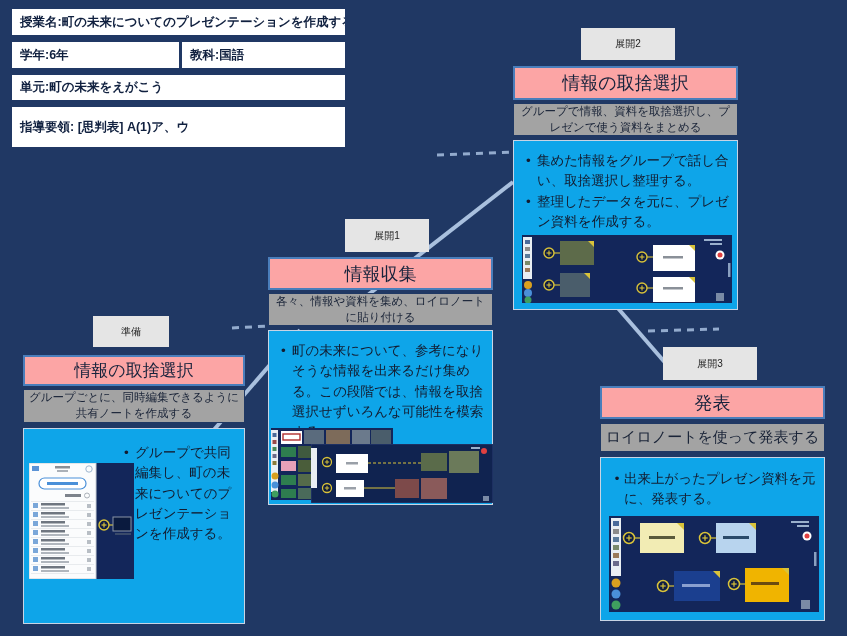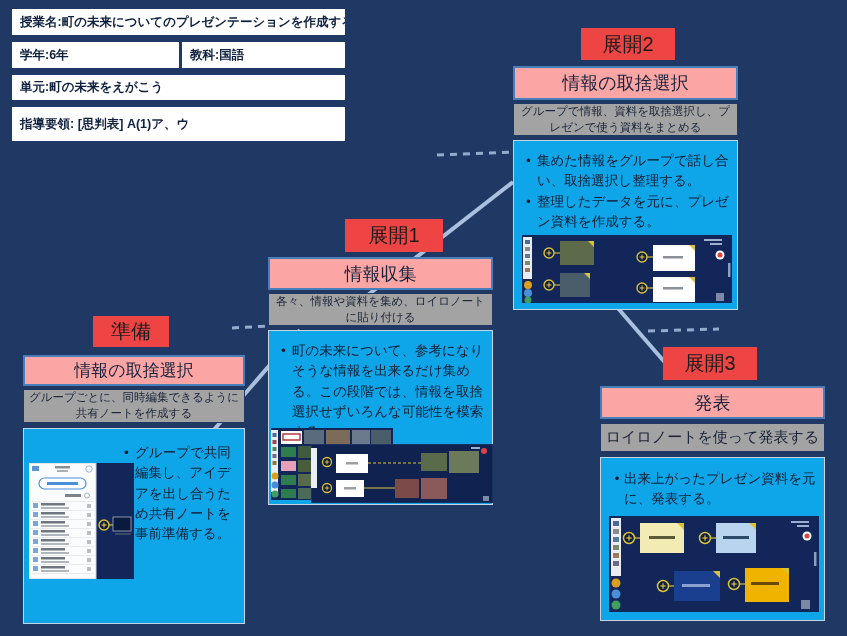--- a/index.html
+++ b/index.html
@@ -20,27 +20,27 @@
     position:absolute; z-index:3;
     background:#ffffff; color:#10203f;
     font-weight:bold; font-size:12.5px;
     display:flex; align-items:center;
     padding:0 8px; white-space:nowrap; overflow:hidden;
   }
   #info-1 { left:12px; top:9px;   width:333px; height:26px; }
   #info-2 { left:12px; top:42px;  width:167px; height:26px; }
   #info-3 { left:182px;top:42px;  width:163px; height:26px; }
   #info-4 { left:12px; top:75px;  width:333px; height:25px; }
-  #info-5 { left:12px; top:107px; width:333px; height:34px; }
+  #info-5 { left:12px; top:107px; width:333px; height:40px; }
   #info-6 { left:12px; top:140px; width:333px; height:26px; }
 
   
   .stage-label {
-    position:absolute; z-index:3; background:#ef4444; color:#1c1c1c;
-    font-size:20px; display:flex; align-items:center; justify-content:center;
+    position:absolute; z-index:3; background:#e5e5e5; color:#1c1c1c;
+    font-size:10px; display:flex; align-items:center; justify-content:center;
   }
   .stage-title {
     position:absolute; z-index:3; background:#fca5a5; color:#17233c;
     border:2px solid #4a7ebb; font-size:18px;
     display:flex; align-items:center; justify-content:center;
   }
   .stage-sub {
     position:absolute; z-index:3; background:#a3a3a3; color:#1a2438;
     border:1px solid #1f3864; font-size:11.5px; line-height:1.35;
     display:flex; align-items:center; justify-content:center; text-align:center;
@@ -54,21 +54,21 @@
   .bullet { position:relative; padding-left:13px; }
   .bullet::before { content:"•"; position:absolute; left:2px; top:0; }
 
   #junbi-label   { left:93px;  top:316px; width:76px;  height:31px; }
   #junbi-title   { left:23px;  top:355px; width:222px; height:31px; font-size:17px; }
   #junbi-sub     { left:23px;  top:389px; width:222px; height:34px; }
   #junbi-body    { left:23px;  top:428px; width:222px; height:196px; }
   #junbi-bullets { left:98px;  top:14px;  width:120px; }
   #junbi-thumb   { position:absolute; left:5px; top:34px; width:105px; height:116px; }
 
-  #tenkai1-label { left:345px; top:219px; width:98px;  height:33px; }
+  #tenkai1-label { left:345px; top:219px; width:84px;  height:33px; }
   #tenkai1-title { left:268px; top:257px; width:225px; height:33px; }
   #tenkai1-sub   { left:268px; top:293px; width:225px; height:33px; }
   #tenkai1-body  { left:268px; top:330px; width:225px; height:175px; }
   #tenkai1-bullets { left:10px; top:10px; width:206px; }
   #tenkai1-thumbA { position:absolute; left:2px;  top:97px;  width:122px; height:72px; }
   #tenkai1-thumbB { position:absolute; left:42px; top:113px; width:182px; height:59px; }
 
   #tenkai2-label { left:581px; top:28px;  width:94px;  height:32px; }
   #tenkai2-title { left:513px; top:66px;  width:225px; height:34px; }
   #tenkai2-sub   { left:513px; top:103px; width:225px; height:33px; }
@@ -103,21 +103,21 @@
   <div class="wbox" id="info-2">学年:6年</div>
   <div class="wbox" id="info-3">教科:国語</div>
   <div class="wbox" id="info-4">単元:町の未来をえがこう</div>
   <div class="wbox" id="info-5">指導要領: [思判表] A(1)ア、ウ</div>
 
   <div class="stage-label" id="junbi-label">準備</div>
   <div class="stage-title" id="junbi-title">情報の取捨選択</div>
   <div class="stage-sub" id="junbi-sub">グループごとに、同時編集できるように共有ノートを作成する</div>
   <div class="stage-body" id="junbi-body">
     <div class="bullets" id="junbi-bullets">
-      <div class="bullet">グループで共同編集し、アイデアを出し合うため共有ノートを事前準備する。</div>
+      <div class="bullet">グループで共同編集し、町の未来についてのプレゼンテーションを作成する。</div>
     </div>
     <div id="junbi-thumb">
       <svg class="thumb-svg" viewBox="0 0 105 116">
         <rect x="0" y="0" width="105" height="116" fill="#13265a"></rect>
         <rect x="0" y="0" width="67" height="116" fill="#fbfcfd" stroke="#c9cfd6" stroke-width="1"></rect>
         <rect x="3" y="3" width="7" height="5" fill="#5b93d6"></rect>
         <rect x="26" y="3" width="15" height="2.5" fill="#8a8f96"></rect>
         <rect x="28" y="7" width="11" height="2" fill="#aab0b8"></rect>
         <circle cx="60" cy="6" r="3.2" fill="none" stroke="#9fb7d0" stroke-width="1"></circle>
         <rect x="10" y="15" width="47" height="11" rx="5.5" fill="#ffffff" stroke="#4a90d9" stroke-width="1.2"></rect>

